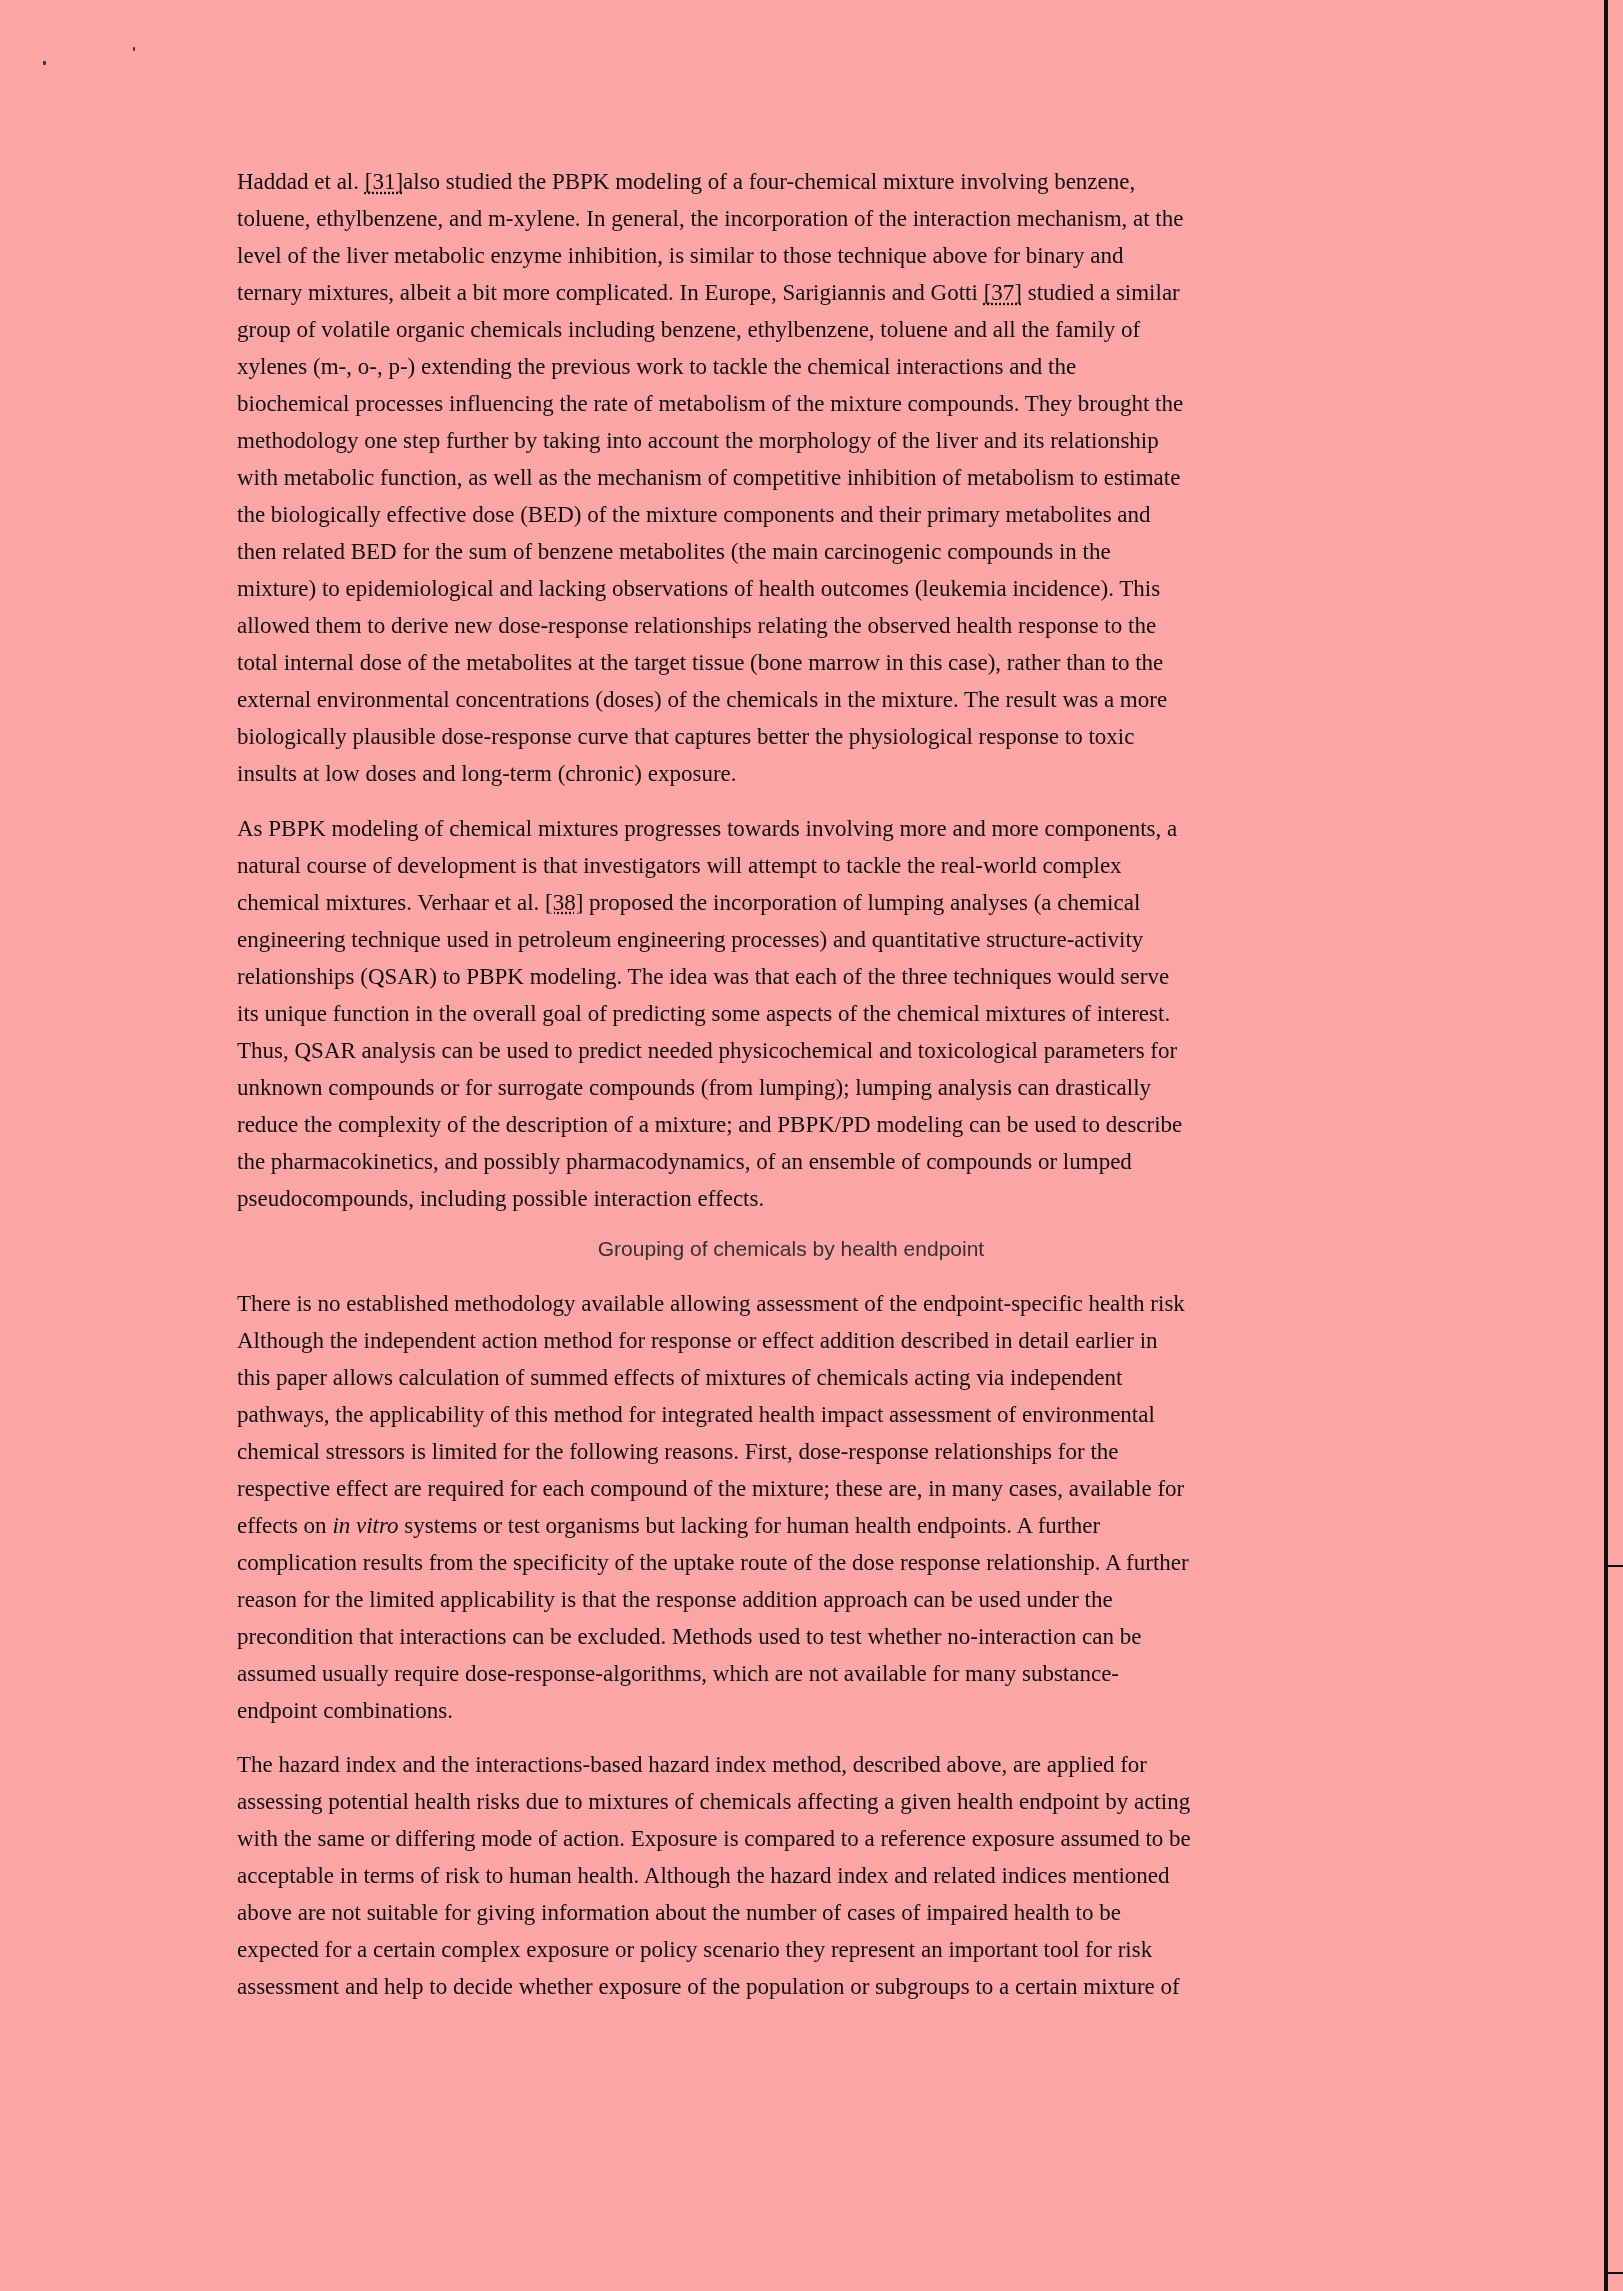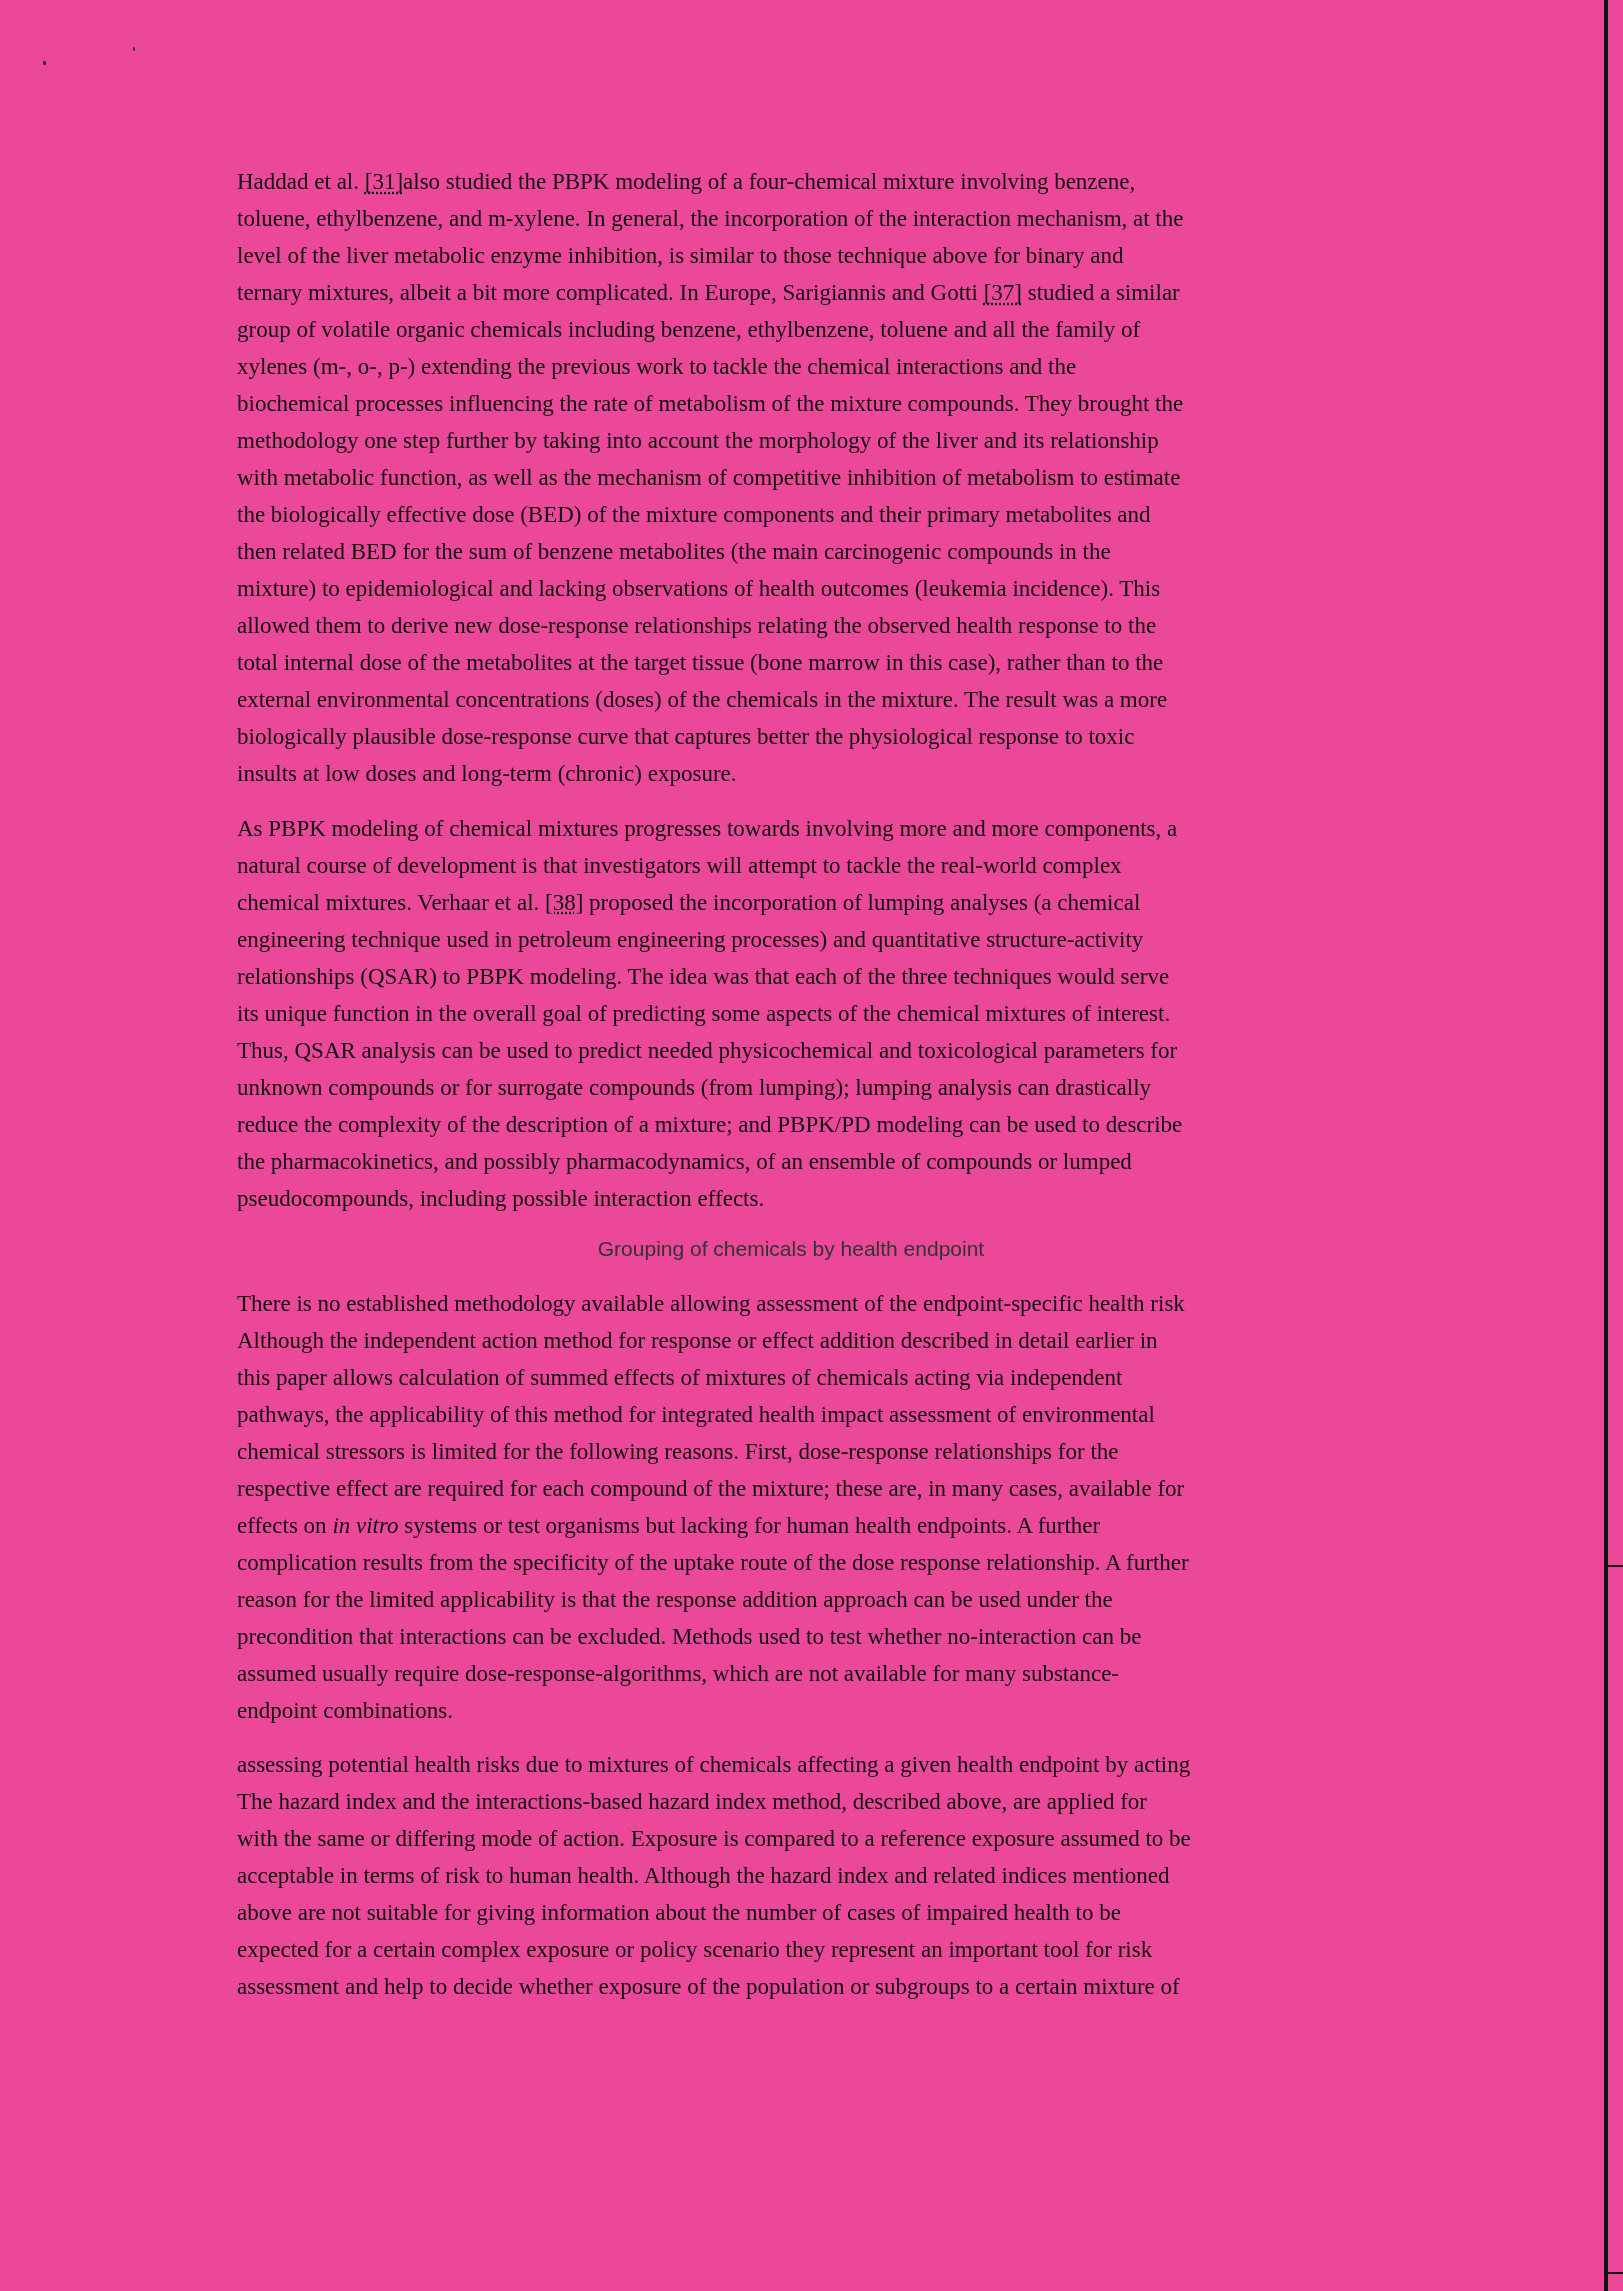--- a/index.html
+++ b/index.html
@@ -1,17 +1,17 @@
 <!DOCTYPE html>
 <html><head>
 <meta charset="utf-8">
 <style>
   html, body { margin: 0; padding: 0; background: #ffffff; }
   body { width: 1623px; height: 2292px; position: relative; overflow: hidden; }
-  .page { position: absolute; left: 0; top: 0; width: 1623px; height: 2292px; background: #ec4899; }
+  .page { position: absolute; left: 0; top: 0; width: 1623px; height: 2292px; background: #fca5a5; }
   .right-border { position: absolute; left: 1604px; top: 0; width: 3.9px; height: 2292px; background: #111; }
   .edge-tick { position: absolute; height: 2px; width: 15.7px; background: #111; left: 1607px; }
   .speck { position: absolute; width: 2.9px; height: 3.9px; background: #333; border-radius: 1px; }
   .content { position: absolute; left: 237px; top: 163px; width: 1108px;
              font-family: "Liberation Serif", serif; font-size: 23px; line-height: 37px; color: #111; }
   .para { margin: 0 0 17.6px 0; white-space: normal; }
   .line { display: block; white-space: nowrap; }
   .ref { text-decoration: underline; text-decoration-style: dotted; text-underline-offset: 2.9px; }
   .heading { font-family: "Liberation Sans", sans-serif; font-size: 21px; color: #333; margin: 11.8px 0 21.6px 0; line-height: 29px; text-align: center; }
   em { font-style: italic; }
@@ -68,22 +68,22 @@
         <span class="line">chemical stressors is limited for the following reasons. First, dose-response relationships for the</span>
         <span class="line">respective effect are required for each compound of the mixture; these are, in many cases, available for</span>
         <span class="line">effects on <em>in vitro</em> systems or test organisms but lacking for human health endpoints. A further</span>
         <span class="line">complication results from the specificity of the uptake route of the dose response relationship. A further</span>
         <span class="line">reason for the limited applicability is that the response addition approach can be used under the</span>
         <span class="line">precondition that interactions can be excluded. Methods used to test whether no-interaction can be</span>
         <span class="line">assumed usually require dose-response-algorithms, which are not available for many substance-</span>
         <span class="line">endpoint combinations.</span>
       </p>
     <p class="para">
+        <span class="line">The hazard index and the interactions-based hazard index method, described above, are applied for</span>
         <span class="line">assessing potential health risks due to mixtures of chemicals affecting a given health endpoint by acting</span>
-        <span class="line">The hazard index and the interactions-based hazard index method, described above, are applied for</span>
         <span class="line">with the same or differing mode of action. Exposure is compared to a reference exposure assumed to be</span>
         <span class="line">acceptable in terms of risk to human health. Although the hazard index and related indices mentioned</span>
         <span class="line">above are not suitable for giving information about the number of cases of impaired health to be</span>
         <span class="line">expected for a certain complex exposure or policy scenario they represent an important tool for risk</span>
         <span class="line">assessment and help to decide whether exposure of the population or subgroups to a certain mixture of</span>
       </p>
   </div>
 </div>
 
 

